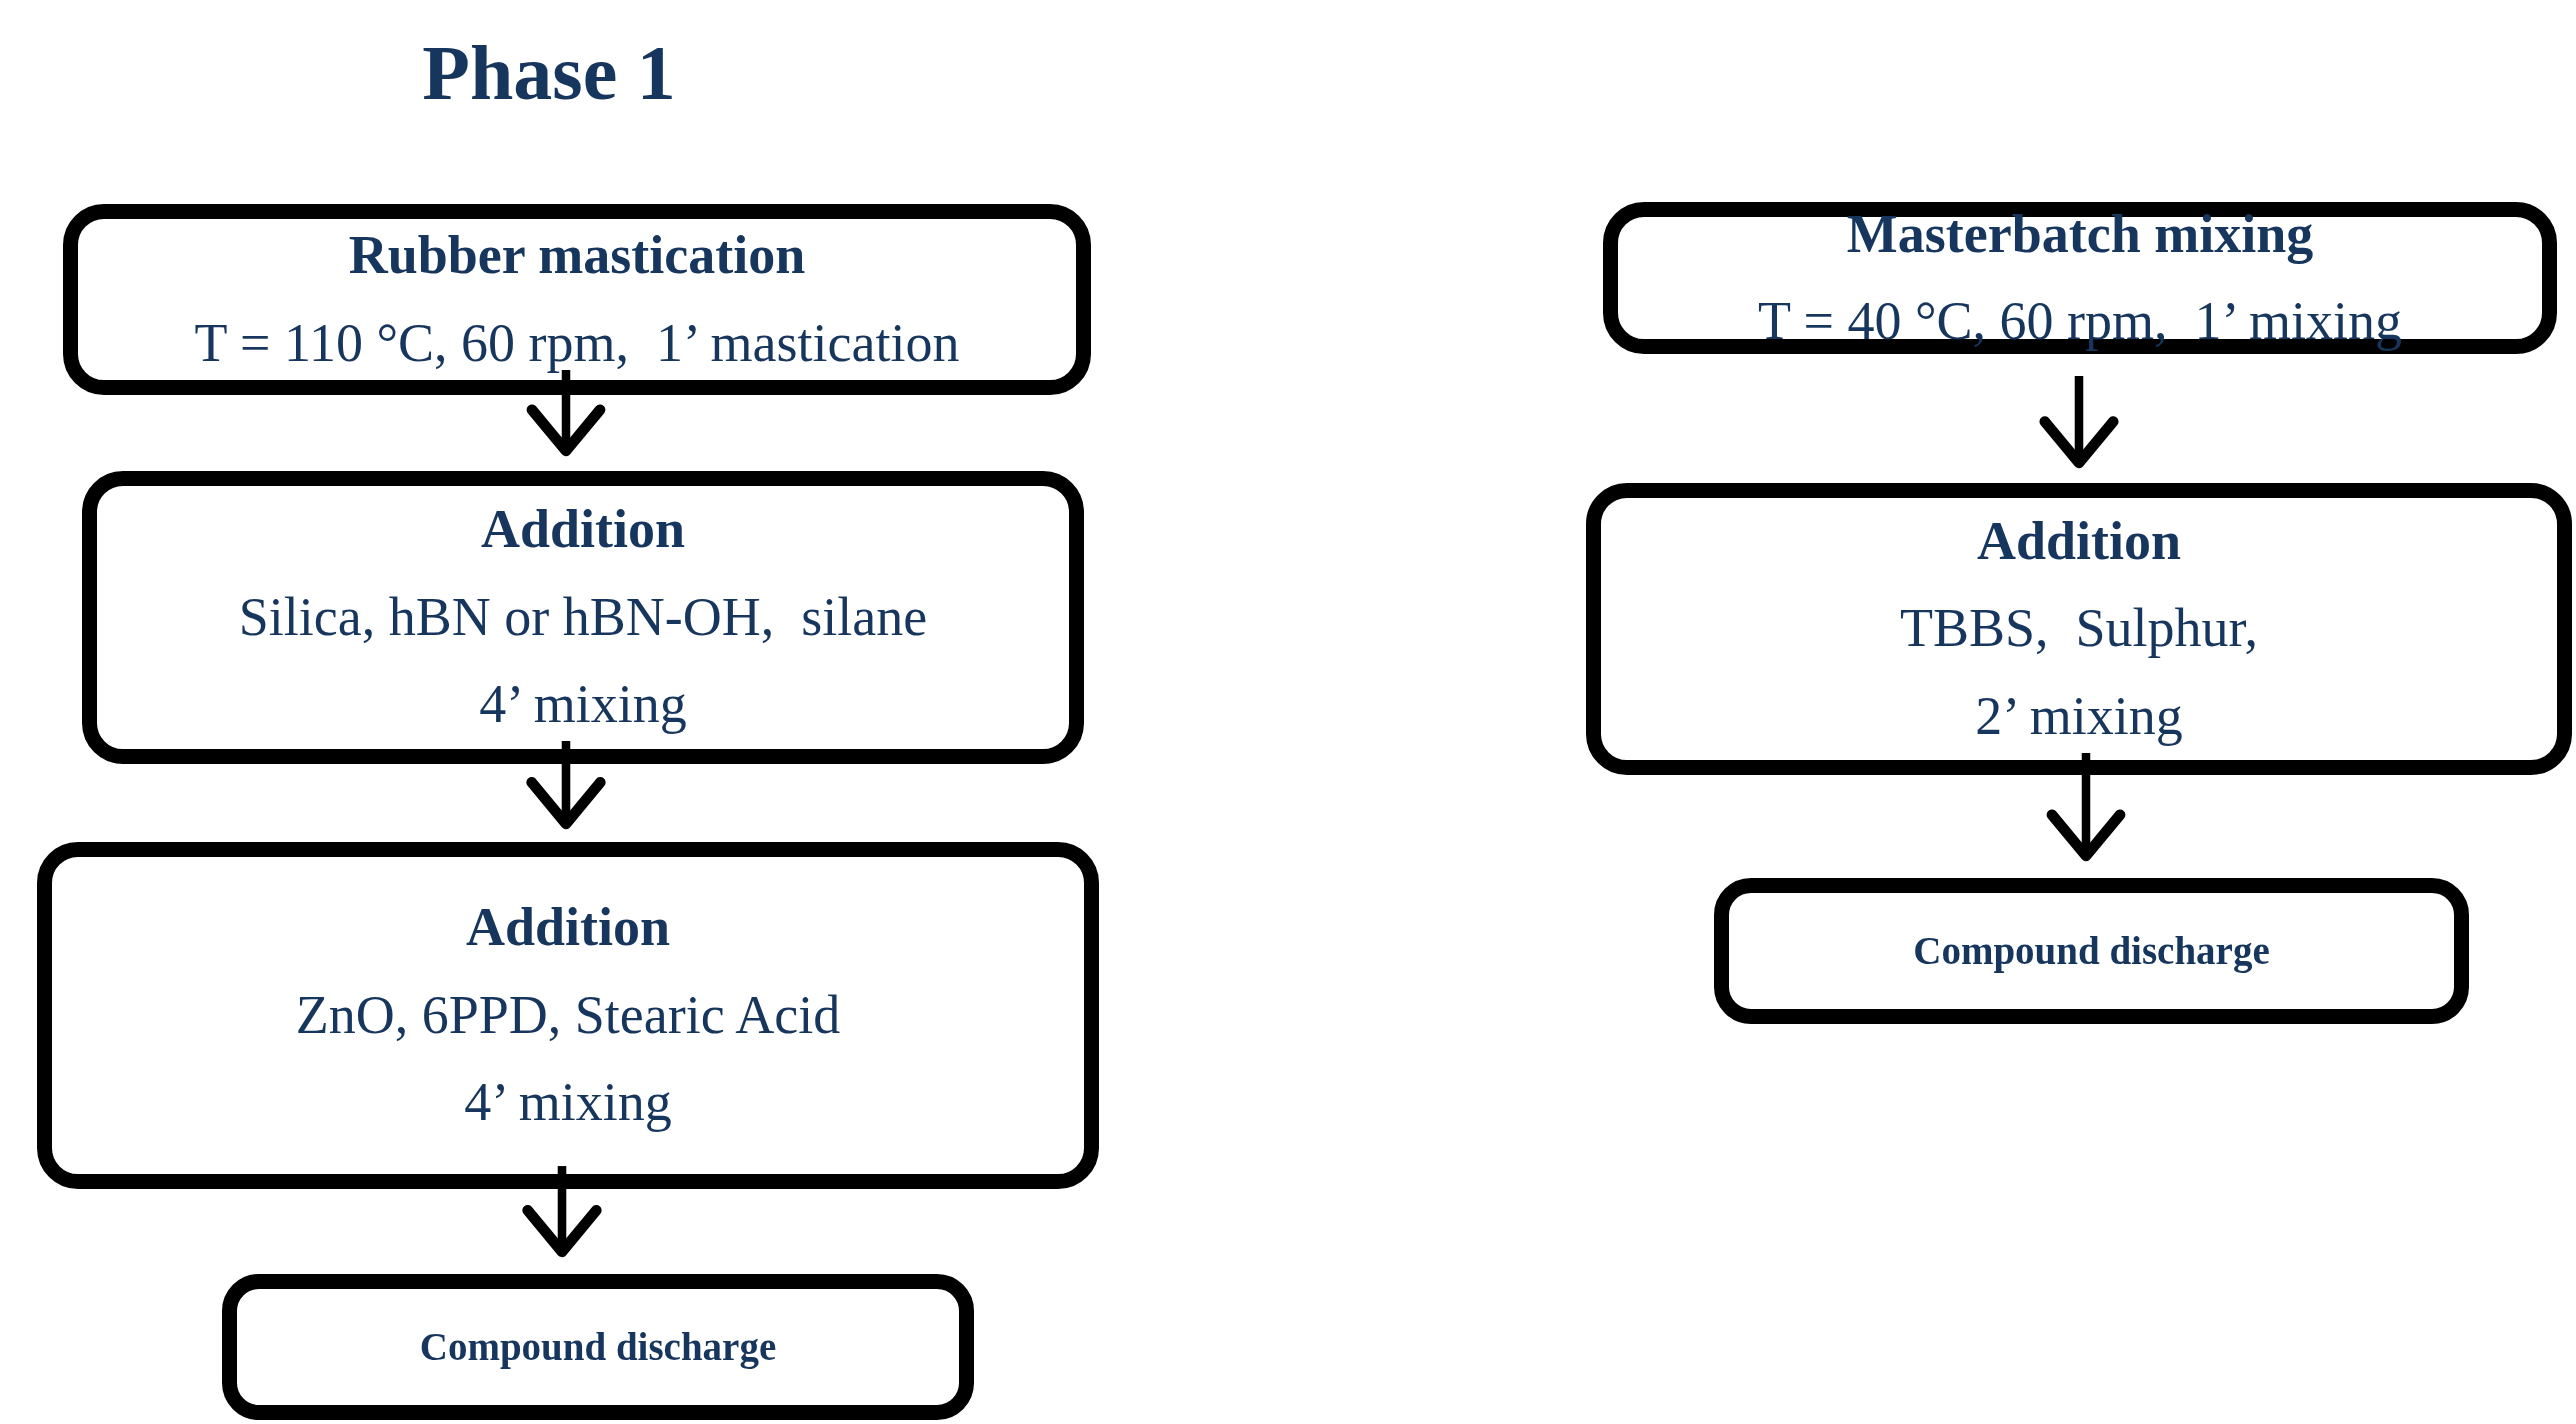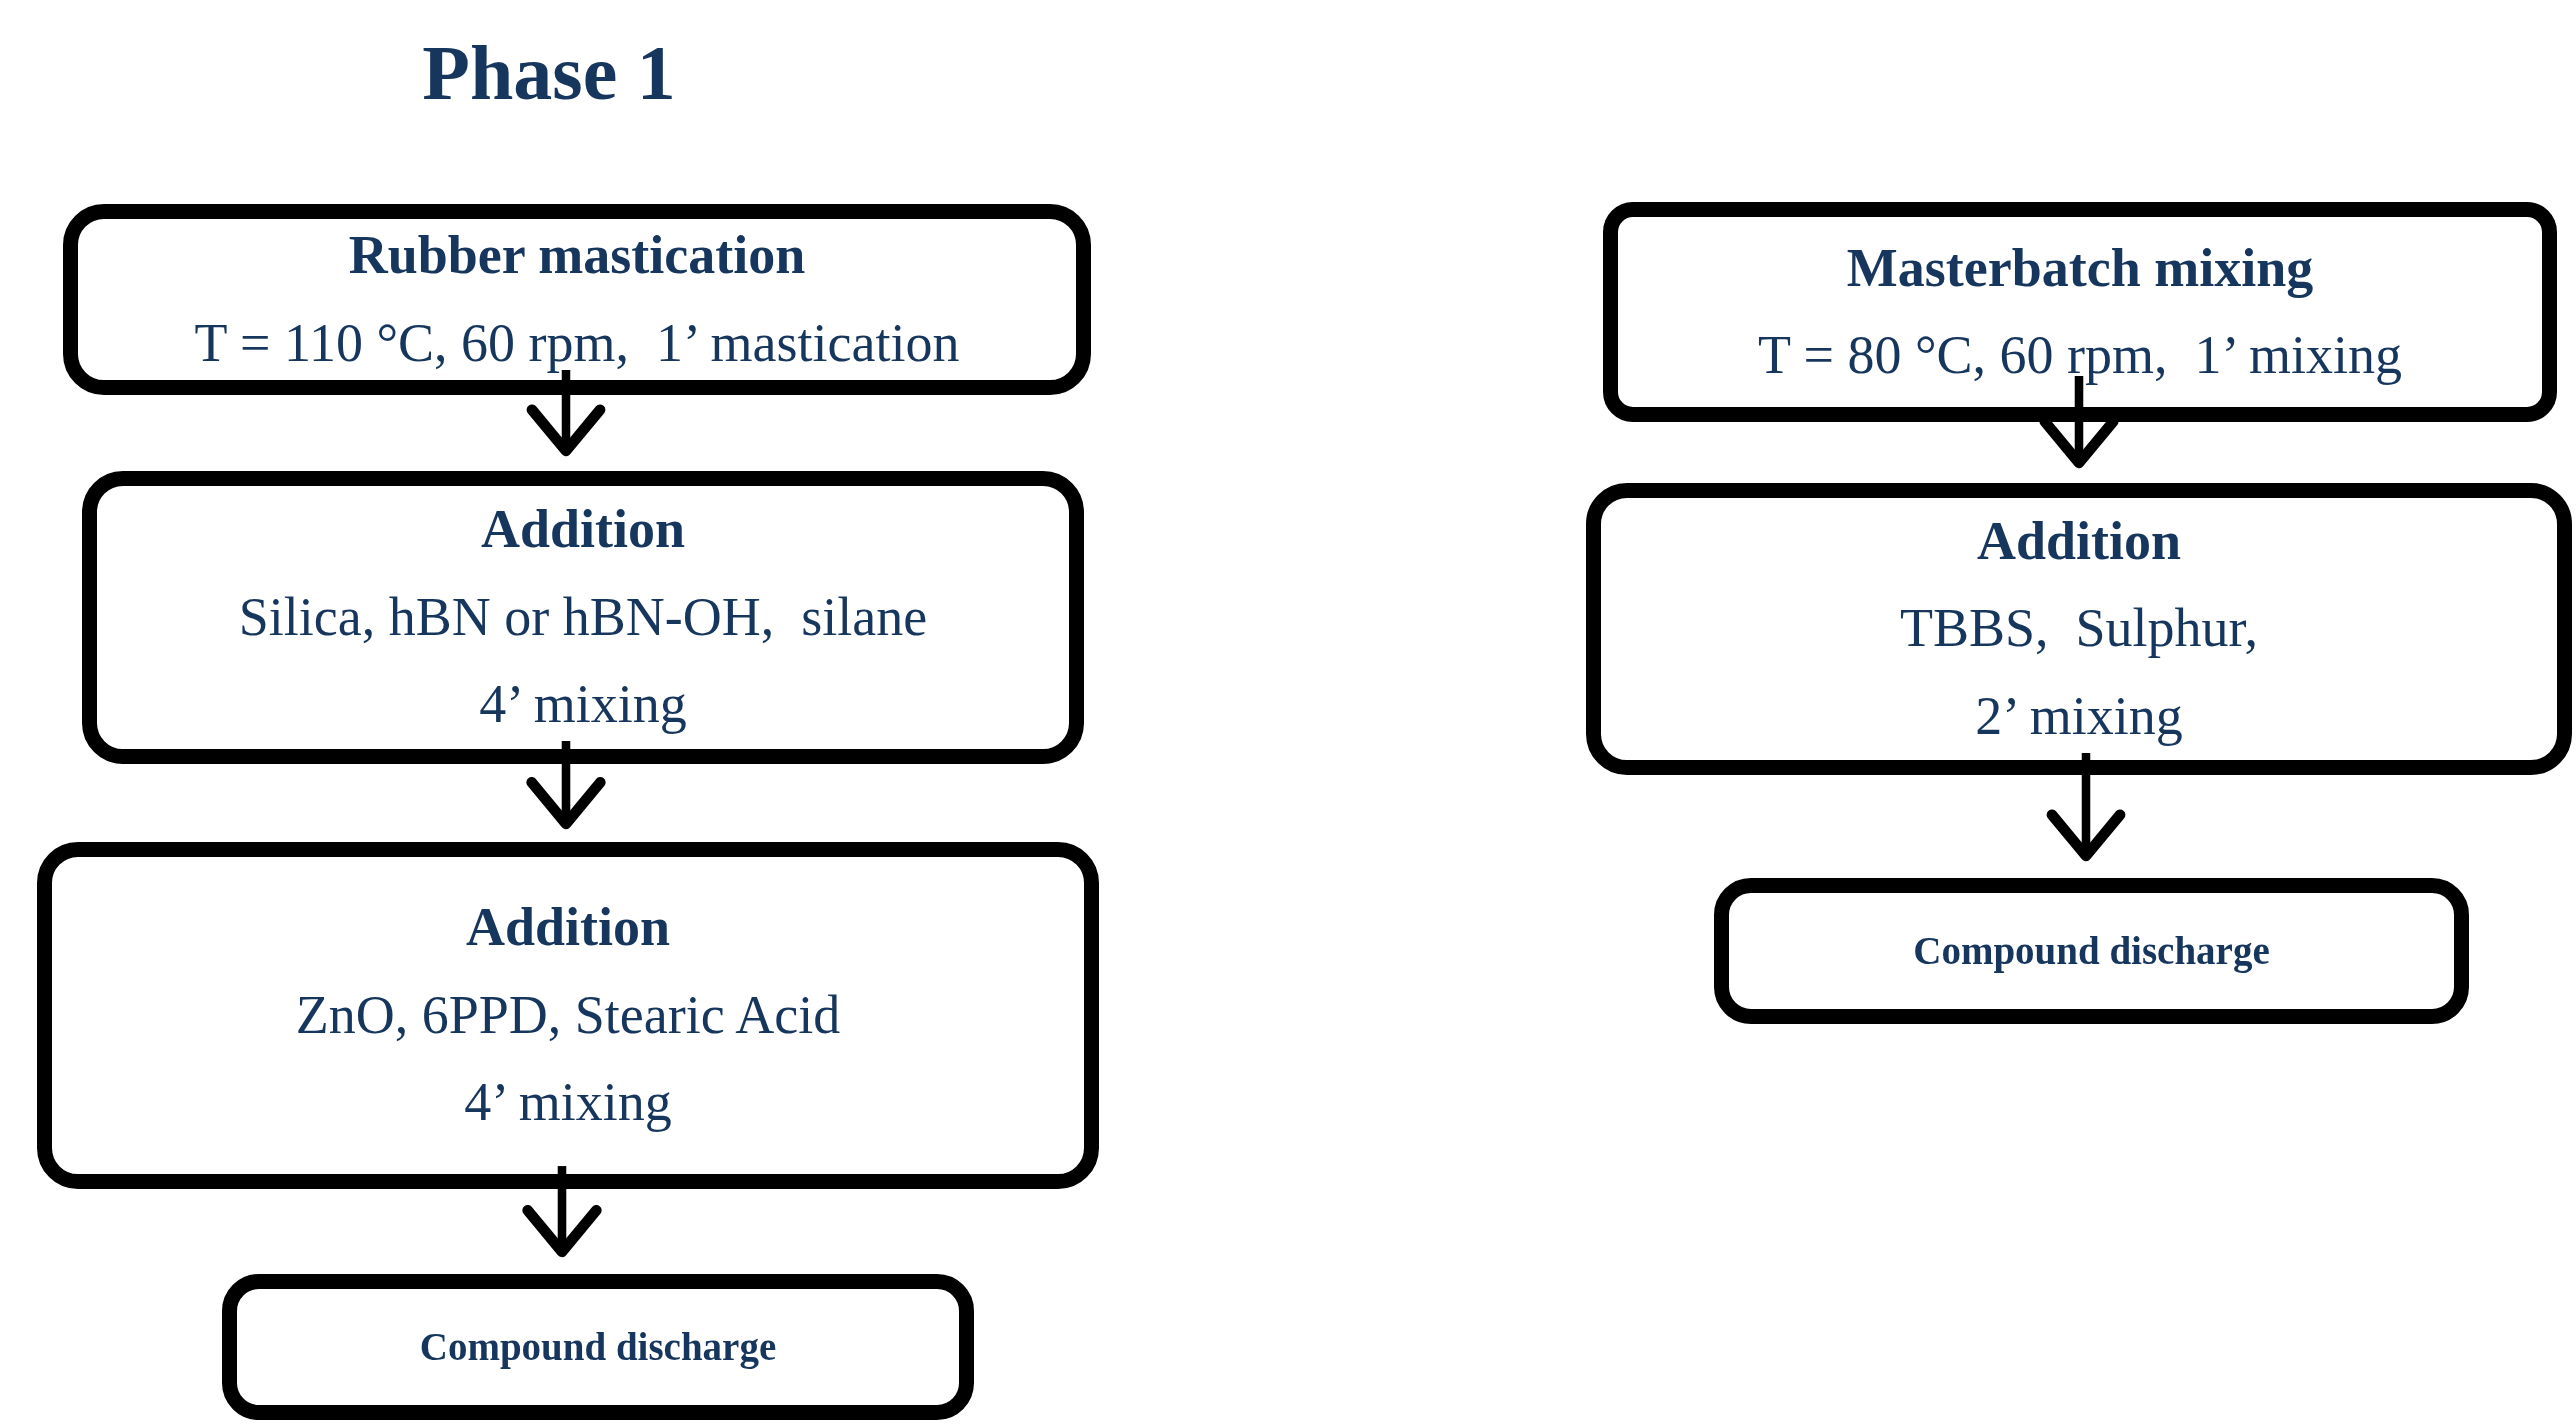--- a/index.html
+++ b/index.html
@@ -90,23 +90,23 @@
   <svg class="arrow" style="left:512px; top:1166px;" width="100" height="93" viewBox="0 0 140 130">
     <line x1="70" y1="0" x2="70" y2="118" stroke="#000000" stroke-width="12"></line>
     <polyline points="22,62 70,120 118,62" fill="none" stroke="#000000" stroke-width="15" stroke-linecap="round" stroke-linejoin="round"></polyline>
   </svg>
 
   <div class="fbox discharge" style="left:222px; top:1254px; width:752px; height:146px;">
     <div class="line b">Compound discharge</div>
   </div>
 
 
-  <div class="fbox" style="left:1603px; top:182px; width:954px; height:220px;border-radius:30px;">
+  <div class="fbox" style="left:1603px; top:182px; width:954px; height:152px;">
     <div class="line b">Masterbatch mixing</div>
-    <div class="line">T = 80 °C, 60 rpm,  1’ mixing</div>
+    <div class="line">T = 40 °C, 60 rpm,  1’ mixing</div>
   </div>
 
   <svg class="arrow" style="left:2029px; top:376px;" width="100" height="94" viewBox="0 0 140 132">
     <line x1="70" y1="0" x2="70" y2="120" stroke="#000000" stroke-width="12"></line>
     <polyline points="22,64 70,122 118,64" fill="none" stroke="#000000" stroke-width="15" stroke-linecap="round" stroke-linejoin="round"></polyline>
   </svg>
 
   <div class="fbox" style="left:1586px; top:463px; width:986px; height:292px;">
     <div class="line b">Addition</div>
     <div class="line">TBBS,  Sulphur,</div>

